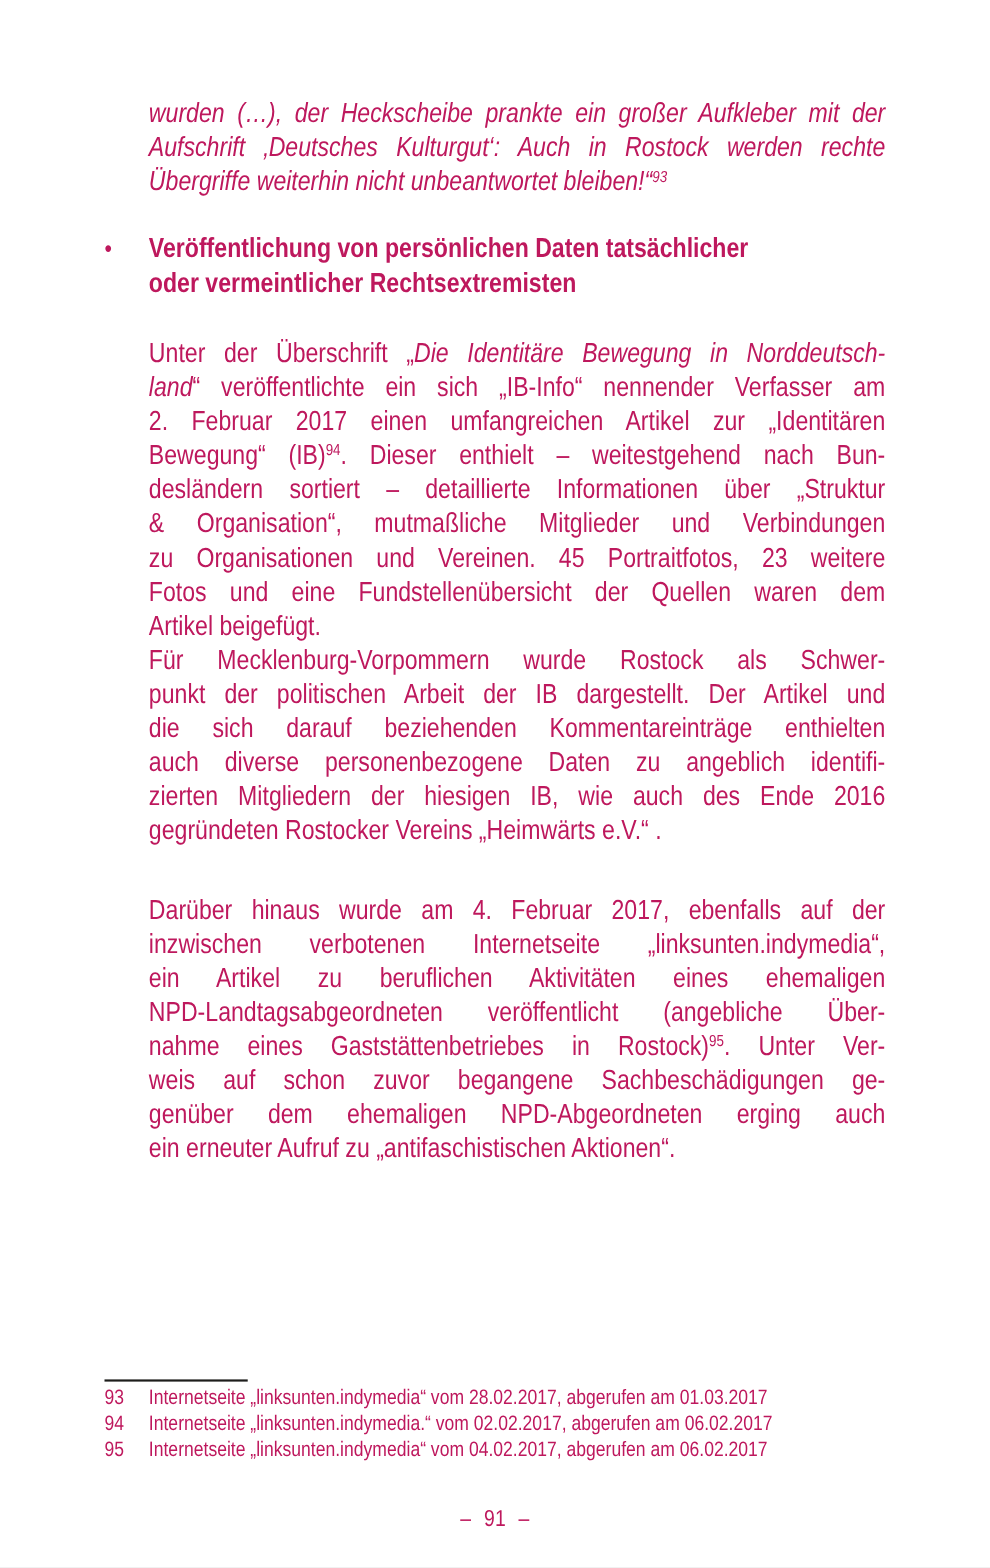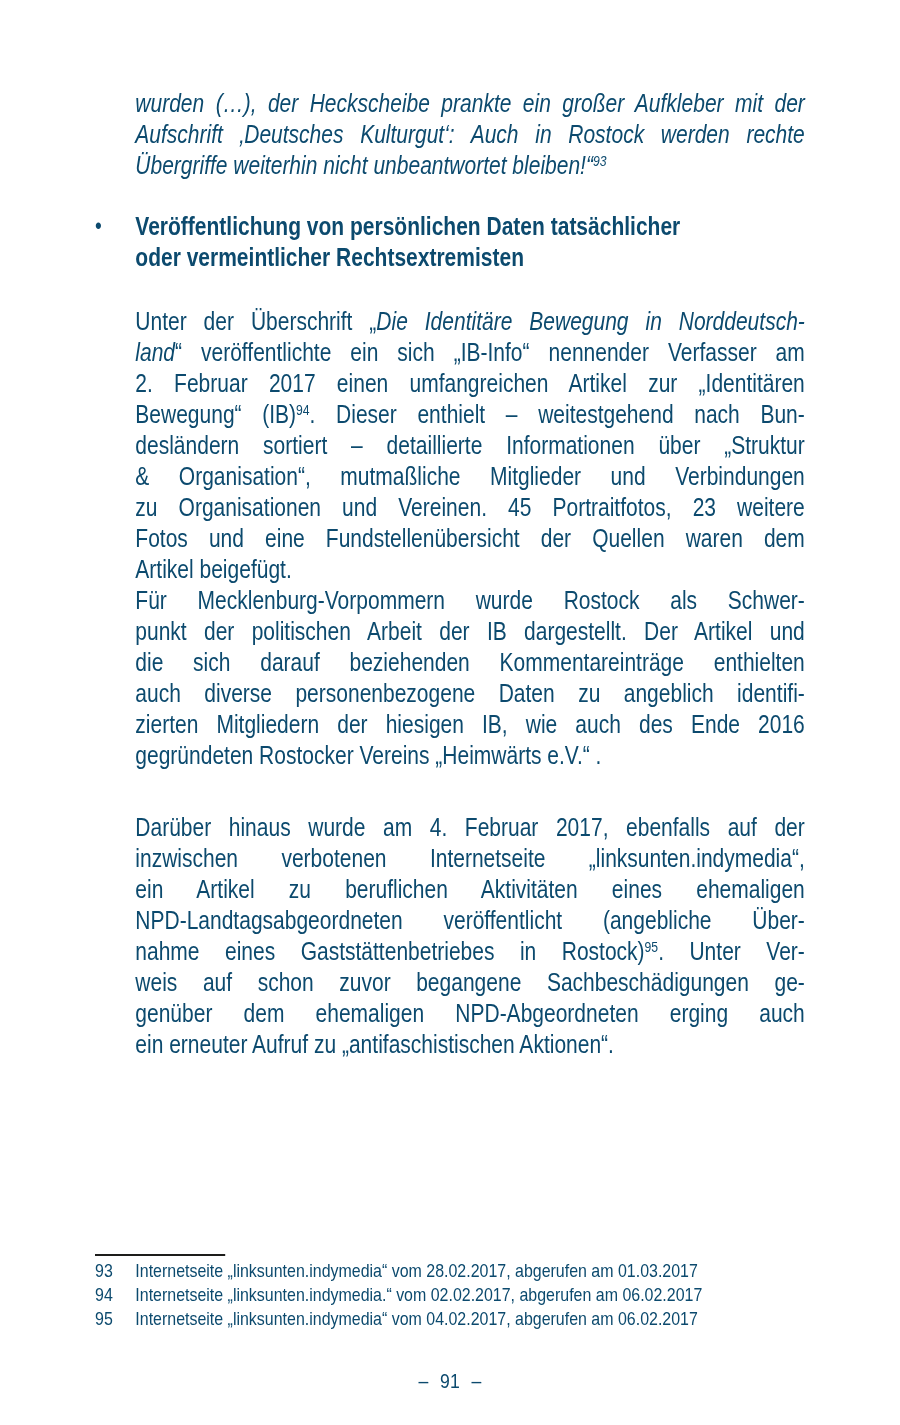--- a/index.html
+++ b/index.html
@@ -1,21 +1,21 @@
 <!DOCTYPE html>
 <html><head>
 <meta charset="utf-8">
 <style>
   html, body { margin: 0; padding: 0; background: #e8e8e8; }
   .page {
     position: relative;
     width: 900px;
     height: 1425px;
     background: #ffffff;
-    color: #0c4a6e;
+    color: #be185d;
     overflow: hidden;
     font-family: "Liberation Sans", "DejaVu Sans", sans-serif;
   }
   
   .content {
     position: absolute;
     left: 95px;
     top: 0;
     width: 845px;
     height: 1425px;

